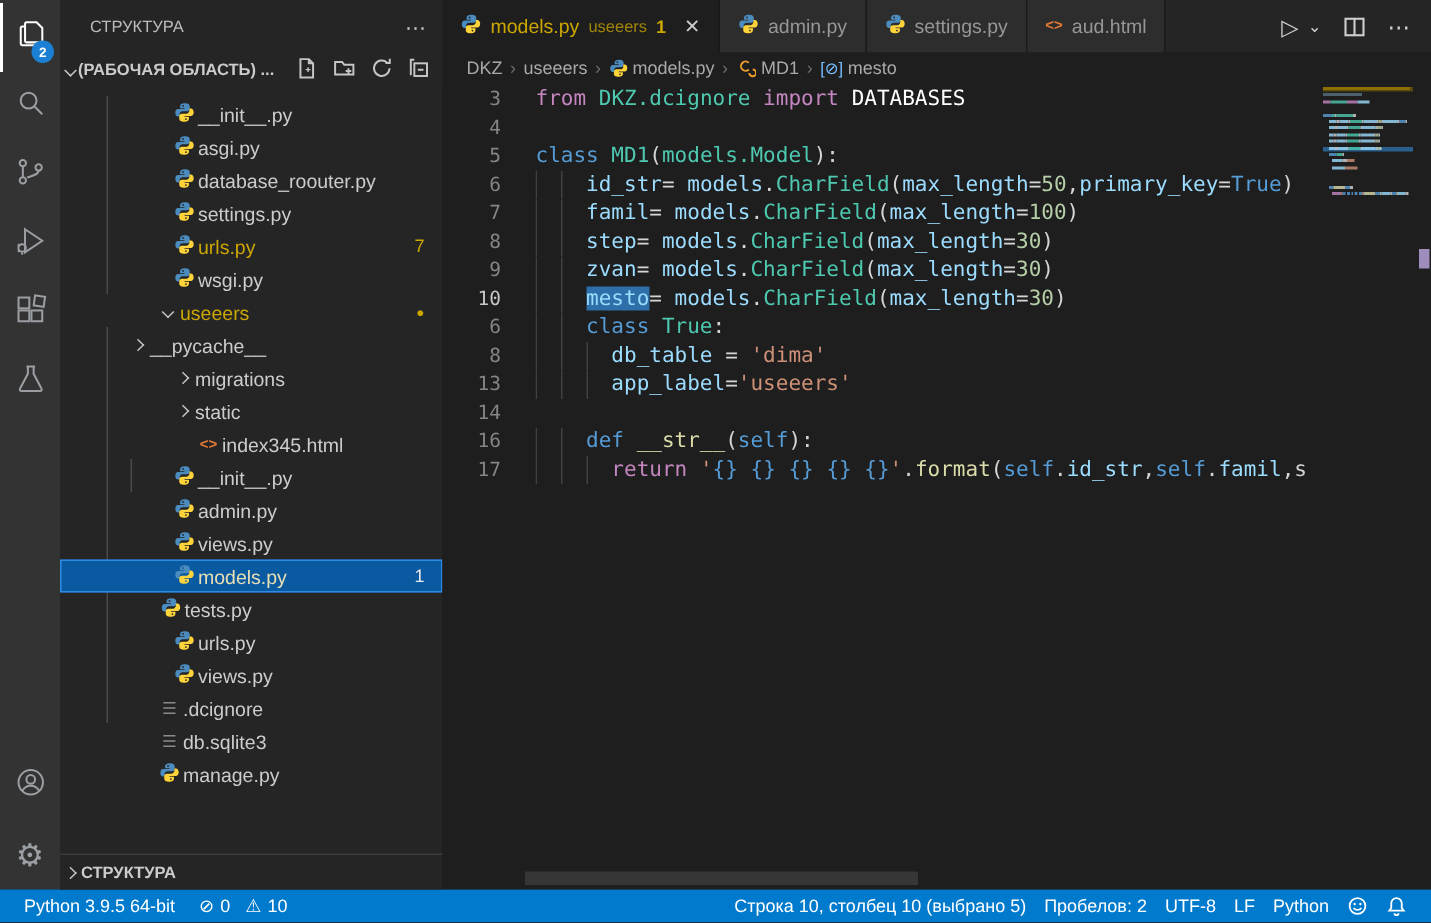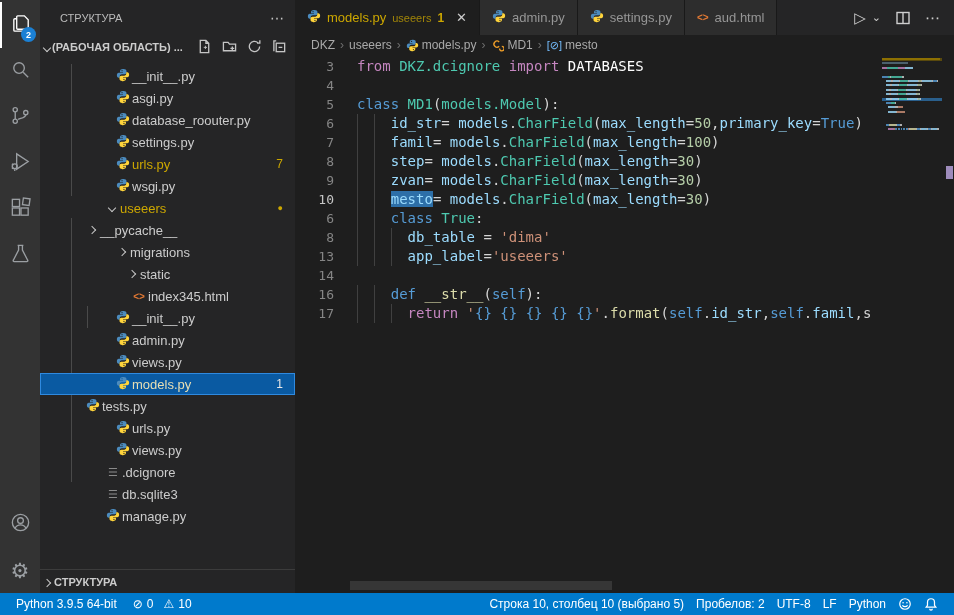--- a/index.html
+++ b/index.html
@@ -263,21 +263,21 @@
             <span class="chev-r"></span>
           </span>
           <span>__pycache__</span>
         </div>
         <div class="trow" style="padding-left: 74px;">
           <span class="chev">
             <span class="chev-r"></span>
           </span>
           <span>migrations</span>
         </div>
-        <div class="trow" style="padding-left: 74px; margin-left: 10px;">
+        <div class="trow" style="padding-left: 74px;">
           <span class="chev">
             <span class="chev-r"></span>
           </span>
           <span>static</span>
         </div>
         <div class="trow" style="padding-left: 90px;">
           <span class="ficon">
             <span style="color: rgb(227, 121, 51); font-size: 10px; font-weight: bold;">&lt;&gt;</span>
           </span>
           <span>index345.html</span>
@@ -312,21 +312,21 @@
         <div class="trow selected" style="padding-left: 74px;">
           <span class="ficon">
             <span><svg viewBox="0 0 16 16" style="width: 14px; height: 14px;">
                 <path fill="#4b8bbe" d="M7.9 1C6 1 4.6 1.9 4.6 3.3v1.5H8v.6H3.2C1.7 5.4 1 6.7 1 8.2s.7 2.9 2.2 2.9h1.1V9.3c0-1.2 1.1-2.2 2.4-2.2h3.3c1.1 0 2-.9 2-2V3.3C12 1.9 10.6 1 8.7 1H7.9zM6.9 2.3c.4 0 .7.3.7.7s-.3.7-.7.7-.7-.3-.7-.7.3-.7.7-.7z"></path>
                 <path fill="#ffd43b" d="M8.1 15c1.9 0 3.3-.9 3.3-2.3v-1.5H8v-.6h4.8c1.5 0 2.2-1.3 2.2-2.8s-.7-2.9-2.2-2.9h-1.1v1.8c0 1.2-1.1 2.2-2.4 2.2H6c-1.1 0-2 .9-2 2v1.8C4 14.1 5.4 15 7.3 15h.8zM9.1 13.7c-.4 0-.7-.3-.7-.7s.3-.7.7-.7.7.3.7.7-.3.7-.7.7z"></path>
               </svg></span>
           </span>
           <span>models.py</span>
           <span class="badge">1</span>
         </div>
-        <div class="trow" style="padding-left: 44px;">
+        <div class="trow" style="padding-left: 65px;">
           <span class="ficon">
             <span><svg viewBox="0 0 16 16" style="width: 14px; height: 14px;">
                 <path fill="#4b8bbe" d="M7.9 1C6 1 4.6 1.9 4.6 3.3v1.5H8v.6H3.2C1.7 5.4 1 6.7 1 8.2s.7 2.9 2.2 2.9h1.1V9.3c0-1.2 1.1-2.2 2.4-2.2h3.3c1.1 0 2-.9 2-2V3.3C12 1.9 10.6 1 8.7 1H7.9zM6.9 2.3c.4 0 .7.3.7.7s-.3.7-.7.7-.7-.3-.7-.7.3-.7.7-.7z"></path>
                 <path fill="#ffd43b" d="M8.1 15c1.9 0 3.3-.9 3.3-2.3v-1.5H8v-.6h4.8c1.5 0 2.2-1.3 2.2-2.8s-.7-2.9-2.2-2.9h-1.1v1.8c0 1.2-1.1 2.2-2.4 2.2H6c-1.1 0-2 .9-2 2v1.8C4 14.1 5.4 15 7.3 15h.8zM9.1 13.7c-.4 0-.7-.3-.7-.7s.3-.7.7-.7.7.3.7.7-.3.7-.7.7z"></path>
               </svg></span>
           </span>
           <span>tests.py</span>
         </div>
         <div class="trow" style="padding-left: 74px;">
           <span class="ficon">

